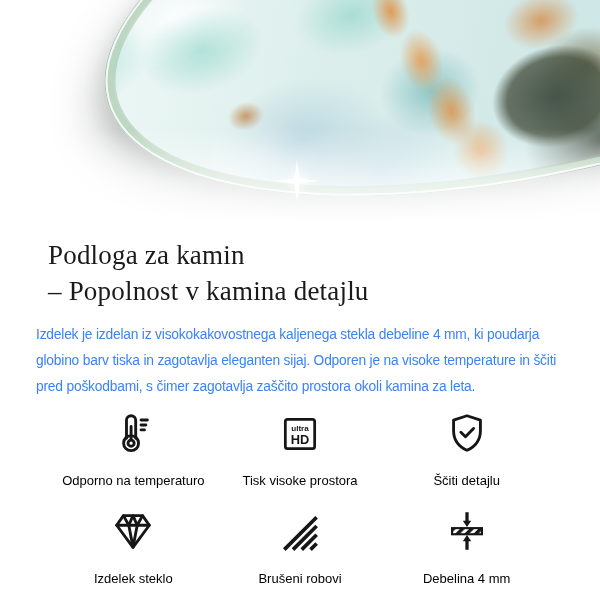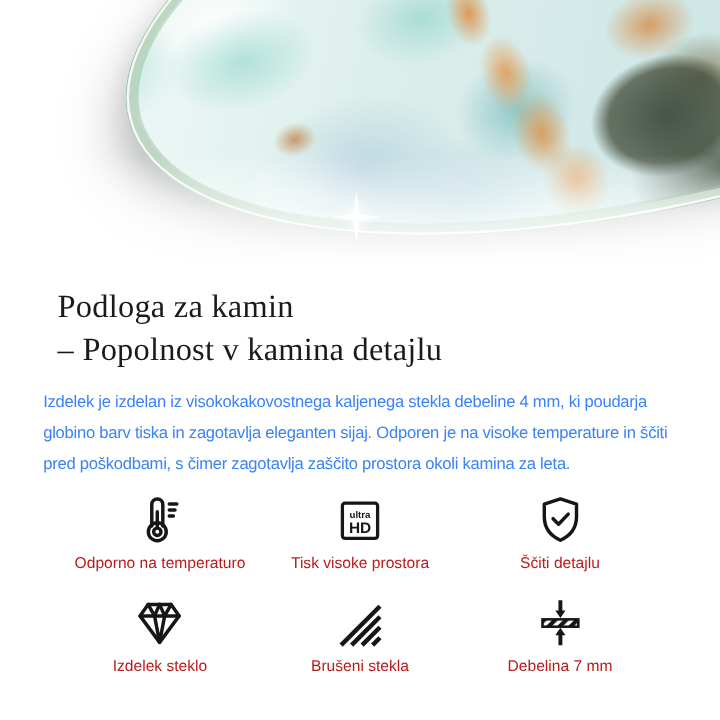--- a/index.html
+++ b/index.html
@@ -58,21 +58,21 @@
   }
 
   
   .features{
     margin-top:8px;padding:0 14px;display:grid;grid-template-columns:repeat(3,1fr);
     row-gap:18px;justify-items:center;text-align:center;
   }
   .feature{display:flex;flex-direction:column;align-items:center;}
   .ficon{height:48px;display:flex;align-items:flex-end;justify-content:center;}
   .ficon svg{display:block;}
-  .flabel{margin-top:5px;font-size:13px;color:#b91c1c;white-space:nowrap;text-align:center;}
+  .flabel{margin-top:17px;font-size:13px;color:#000000;white-space:nowrap;text-align:center;}
   .ico{stroke:#161616;fill:none;stroke-width:1.5;stroke-linecap:round;stroke-linejoin:round;}
 </style>
 </head>
 <body>
 
 <div class="hero">
   <div class="glass"></div>
   <div class="sparkle">
     <svg width="48" height="48" viewBox="0 0 48 48">
       <polygon points="24,3 26.6,21.4 45,24 26.6,26.6 24,45 21.4,26.6 3,24 21.4,21.4" fill="#ffffff"></polygon>
@@ -140,35 +140,35 @@
       <div class="ficon">
         <svg width="42" height="42" viewBox="0 0 24 24">
           <g stroke="#161616" stroke-width="2.1" fill="none">
             <path d="M3 21.5 L21.5 3"></path>
             <path d="M8 21.5 L21.5 8"></path>
             <path d="M13 21.5 L21.5 13"></path>
             <path d="M18 21.5 L21.5 18"></path>
           </g>
         </svg>
       </div>
-      <div class="flabel">Brušeni stekla</div>
+      <div class="flabel">Brušeni robovi</div>
     </div>
 
     <div class="feature">
       <div class="ficon">
         <svg width="46" height="46" viewBox="0 0 24 24">
           <defs>
             <pattern id="hatch6" width="3.4" height="3.4" patternUnits="userSpaceOnUse" patternTransform="rotate(45)">
               <rect width="1.8" height="3.4" fill="#161616"></rect>
             </pattern>
           </defs>
           <rect x="4.2" y="10.5" width="15.6" height="3.2" fill="url(#hatch6)" stroke="#161616" stroke-width="1.1"></rect>
           <path d="M12 2.2 V6.9" stroke="#161616" stroke-width="1.7"></path>
           <polygon points="9.8,6.6 14.2,6.6 12,9.9" fill="#161616"></polygon>
           <path d="M12 21.8 V17.1" stroke="#161616" stroke-width="1.7"></path>
           <polygon points="9.8,17.4 14.2,17.4 12,14.1" fill="#161616"></polygon>
         </svg>
       </div>
-      <div class="flabel">Debelina 7 mm</div>
+      <div class="flabel">Debelina 4 mm</div>
     </div>
 
   </div>
 </div>
 
 </body></html>

